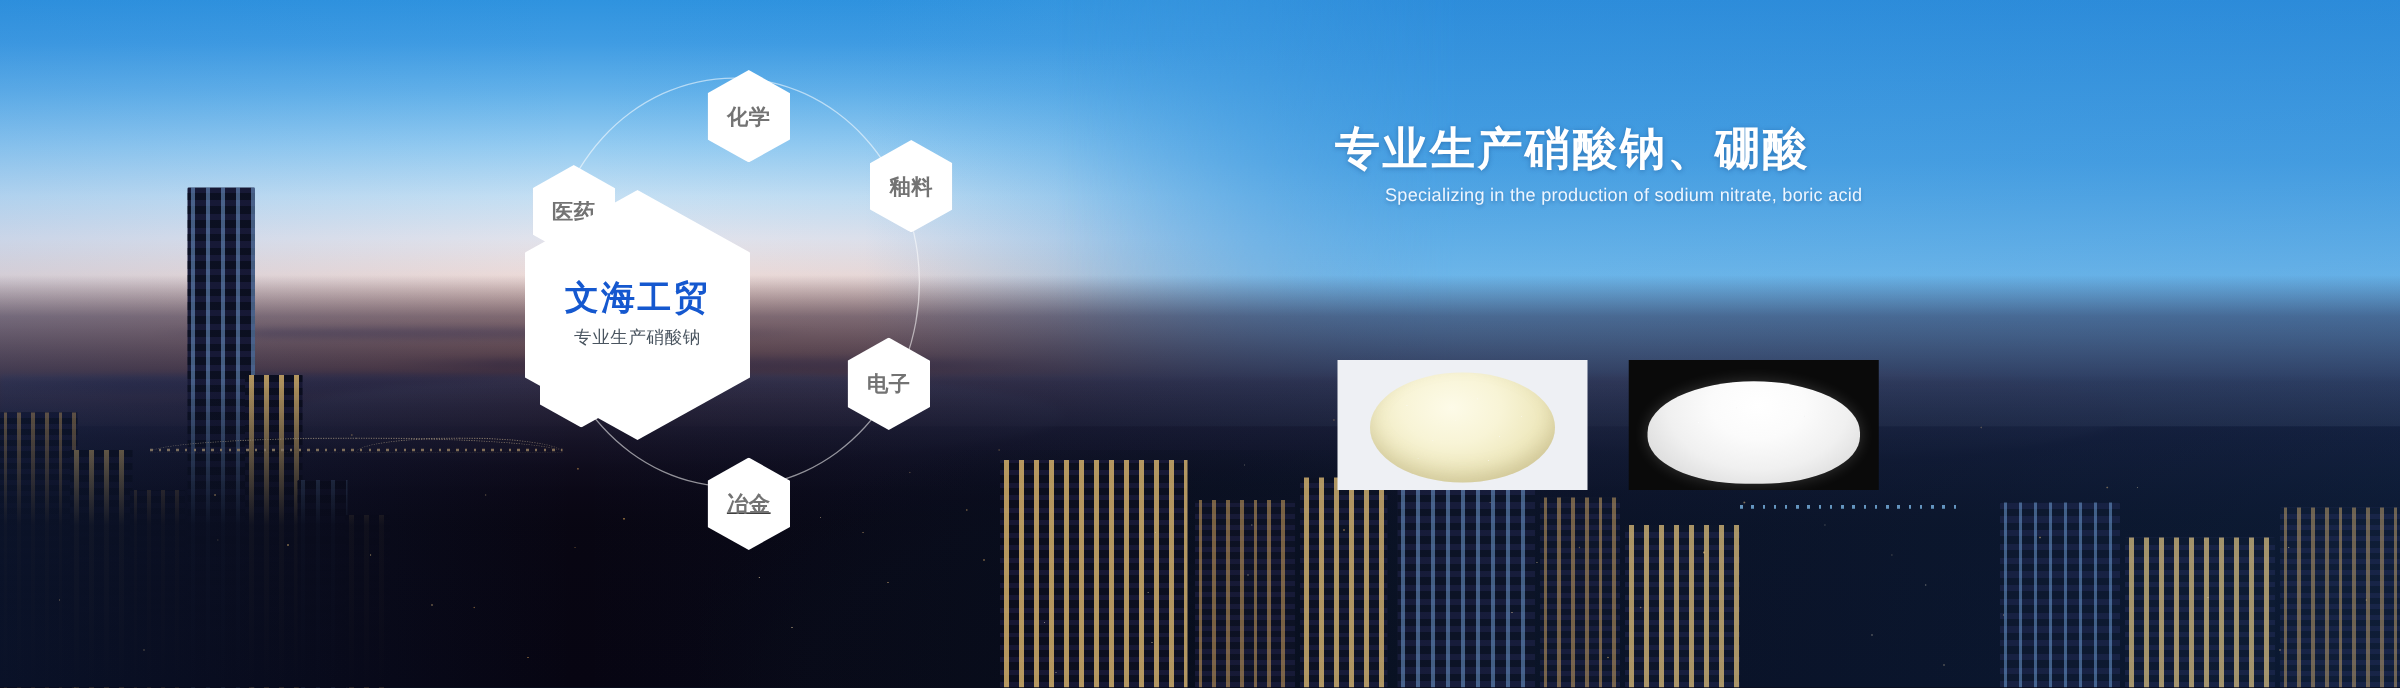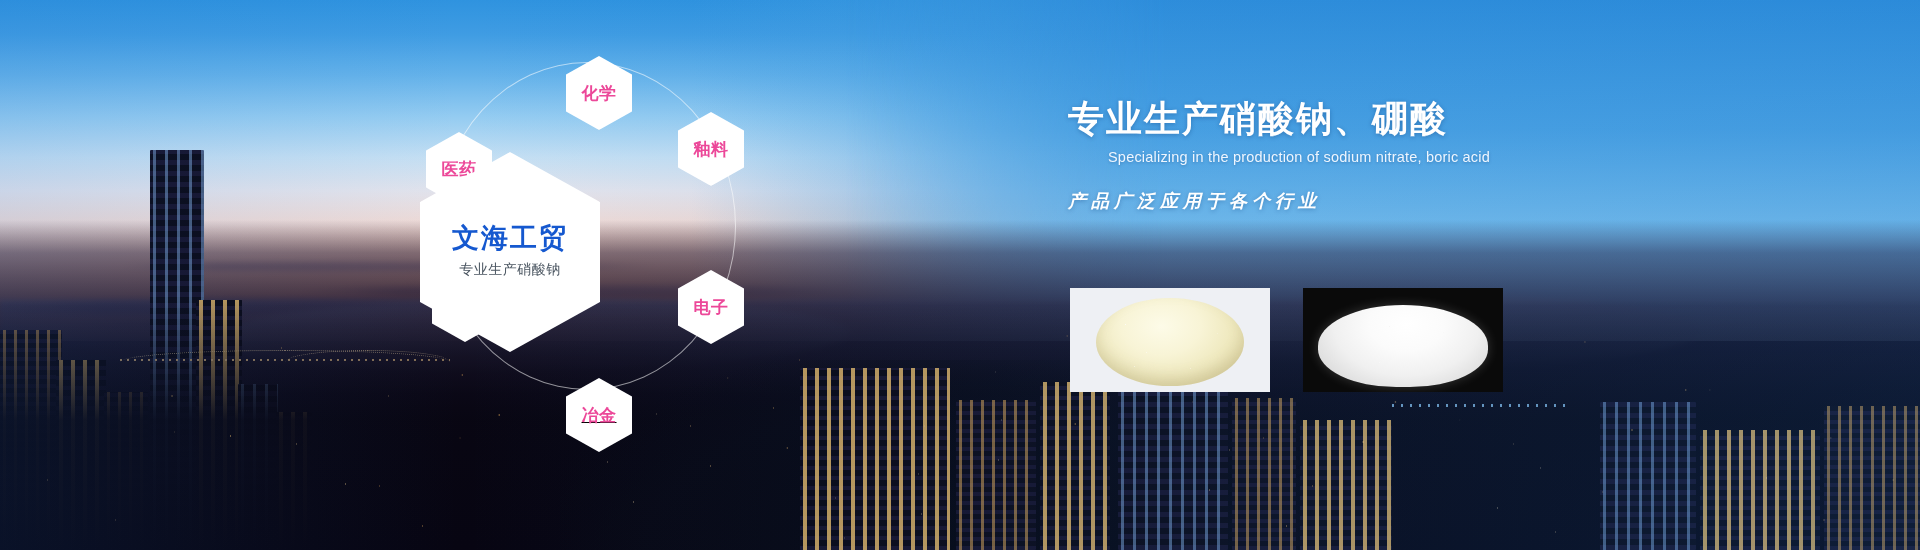--- a/index.html
+++ b/index.html
@@ -193,41 +193,41 @@
   .hex{
     position:absolute;
     background:#ffffff;
     -webkit-clip-path:polygon(50% 0%,100% 25%,100% 75%,50% 100%,0% 75%,0% 25%);
             clip-path:polygon(50% 0%,100% 25%,100% 75%,50% 100%,0% 75%,0% 25%);
     display:flex;flex-direction:column;align-items:center;justify-content:center;
     box-shadow:0 2px 12px rgba(10,40,80,.18);
   }
   .hex.small{width:66px;height:74px;}
   .hex.small span{
-    color:#ec4899;font-weight:700;font-size:17px;letter-spacing:.5px;
+    color:#737373;font-weight:700;font-size:17px;letter-spacing:.5px;
     line-height:1;white-space:nowrap;
   }
   .hex.center{
     width:180px;height:200px;left:auto;
   }
   .hex.center .ctitle{
     color:#1558cf;font-weight:700;font-size:27px;letter-spacing:2px;line-height:1;
     white-space:nowrap;
   }
   .hex.center .csub{
     color:#4a5560;font-size:14px;letter-spacing:.5px;margin-top:9px;white-space:nowrap;
   }
 
   
   .hex-pos-0{left:146px;top:36px;}   
-  .hex-pos-1{left:258px;top:92px;text-align:center;}   
+  .hex-pos-1{left:276px;top:92px;text-align:center;}   
   .hex-pos-2{left:6px; top:112px;}  
   .hex-pos-3{left:258px;top:250px;align-items:center;}  
   .hex-pos-4{left:12px; top:248px;}  
-  .hex-pos-5{left:146px;top:358px;text-decoration:underline;}  
+  .hex-pos-5{left:146px;top:346px;text-decoration:underline;}  
   .hex-center-pos{left:88px;top:132px;}
 
   
   .copy{
     position:absolute;left:1068px;top:98px;width:760px;
   }
   .headline{
     color:#ffffff;font-size:36px;font-weight:700;letter-spacing:2px;
     line-height:1.15;margin:0;
     text-shadow:0 1px 4px rgba(10,50,110,.35);
@@ -378,21 +378,20 @@
 
     <div class="hex center hex-center-pos">
       <div class="ctitle">文海工贸</div>
       <div class="csub">专业生产硝酸钠</div>
     </div>
   </div>
 
   <div class="copy">
     <h1 class="headline">专业生产硝酸钠、硼酸</h1>
     <div class="headline-en">Specializing in the production of sodium nitrate, boric acid</div>
-    <div class="headline-cn2">产品广泛应用于各个行业</div>
   </div>
 
   <div class="shots">
     <div class="shot a">
       <div class="pile"></div>
     </div>
     <div class="shot b">
       <div class="pile"></div>
     </div>
   </div>

